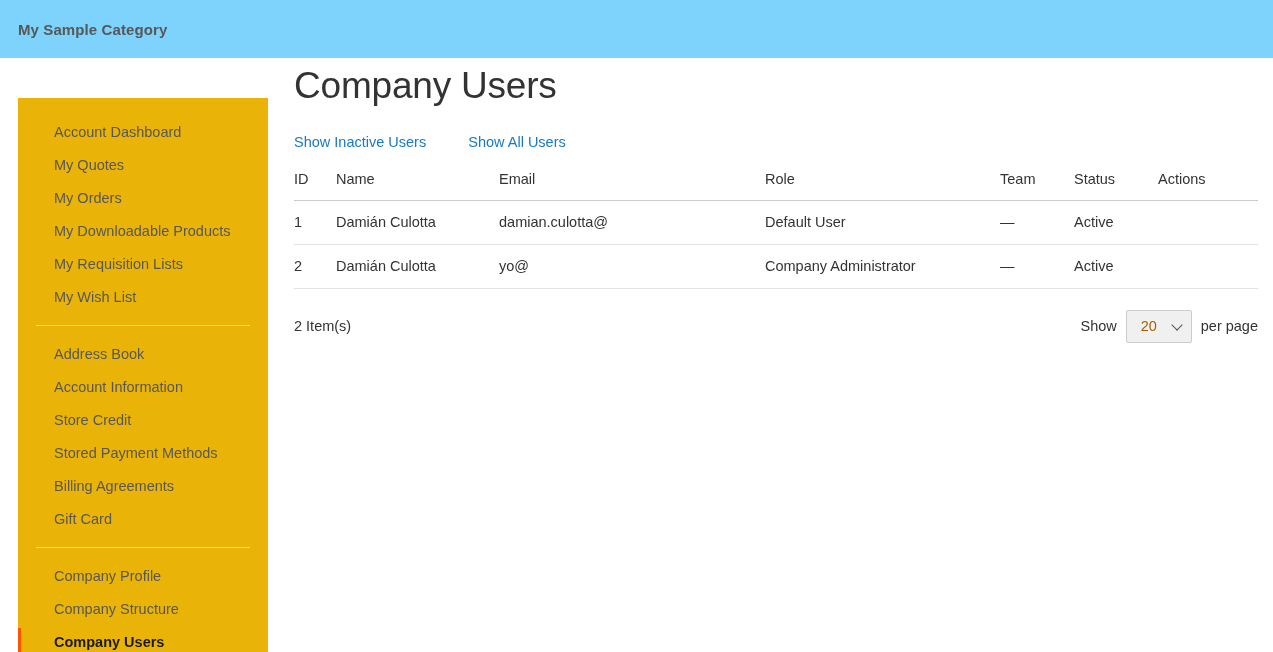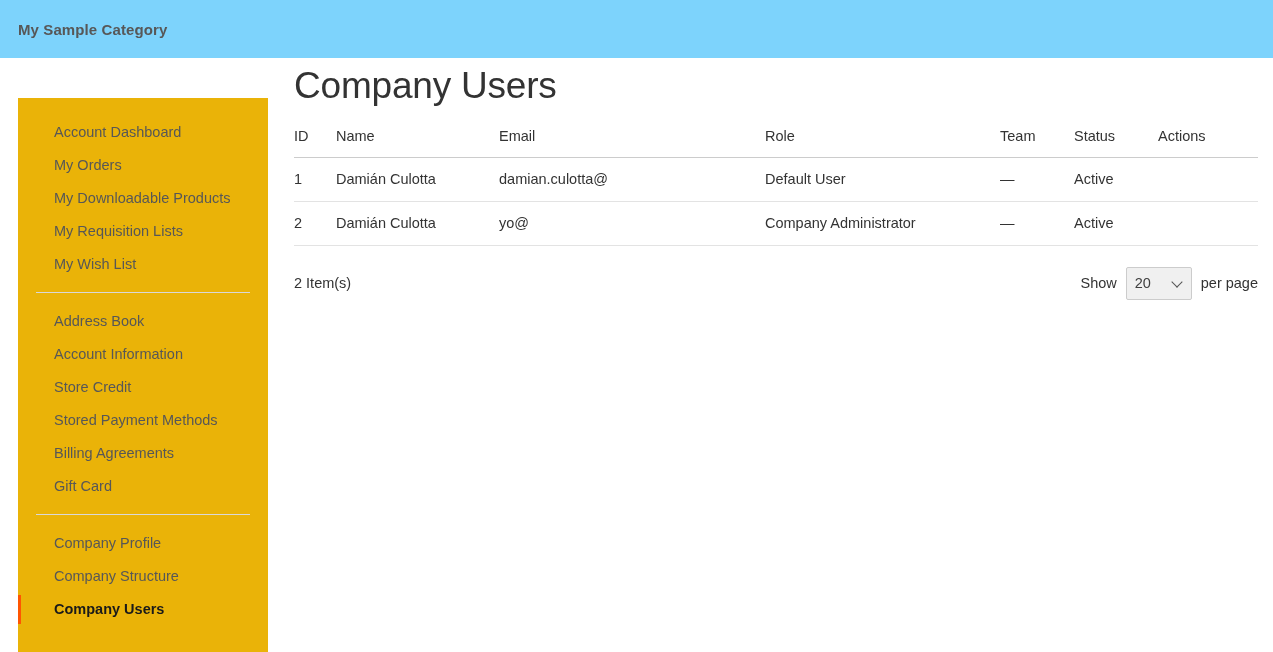--- a/index.html
+++ b/index.html
@@ -154,23 +154,23 @@
   }
   .limiter-label { color: #333333; }
   .limiter-select {
     position: relative;
     display: inline-flex;
     align-items: center;
     background: #f0f0f0;
     border: 1px solid #cccccc;
     border-radius: 2px;
     height: 33px;
-    padding: 0 27px 0 8px;
-    font-size: 14.5px;
-    color: #404040;
+    padding: 0 27px 0 14px;
+    font-size: 14.5px;
+    color: #a16207;
     cursor: pointer;
     min-width: 66px;
   }
   .chevron {
     position: absolute;
     right: 10px;
     top: 50%;
     width: 8px;
     height: 8px;
     margin-top: -5px;
@@ -184,20 +184,21 @@
 
 <div class="category-band">
   <div class="category-title">My Sample Category</div>
 </div>
 
 <div class="page">
 
   <nav class="sidebar">
     <ul class="nav-group">
       <li class="nav-item">Account Dashboard</li>
+      <li class="nav-item">My Quotes</li>
       <li class="nav-item">My Orders</li>
       <li class="nav-item">My Downloadable Products</li>
       <li class="nav-item">My Requisition Lists</li>
       <li class="nav-item">My Wish List</li>
     </ul>
 
     <div class="nav-divider"></div>
 
     <ul class="nav-group">
       <li class="nav-item">Address Book</li>
@@ -214,20 +215,25 @@
       <li class="nav-item">Company Profile</li>
       <li class="nav-item">Company Structure</li>
       <li class="nav-item current">Company Users</li>
     </ul>
   </nav>
 
   <main class="main">
 
     <h1 class="page-title">Company Users</h1>
 
+    <div class="link-row">
+      <a>Show Inactive Users</a>
+      <span class="link-gap"></span>
+      <a>Show All Users</a>
+    </div>
 
     <table class="users-table">
       <thead>
         <tr>
           <th class="col-id">ID</th>
           <th class="col-name">Name</th>
           <th class="col-email">Email</th>
           <th class="col-role">Role</th>
           <th class="col-team">Team</th>
           <th class="col-status">Status</th>

